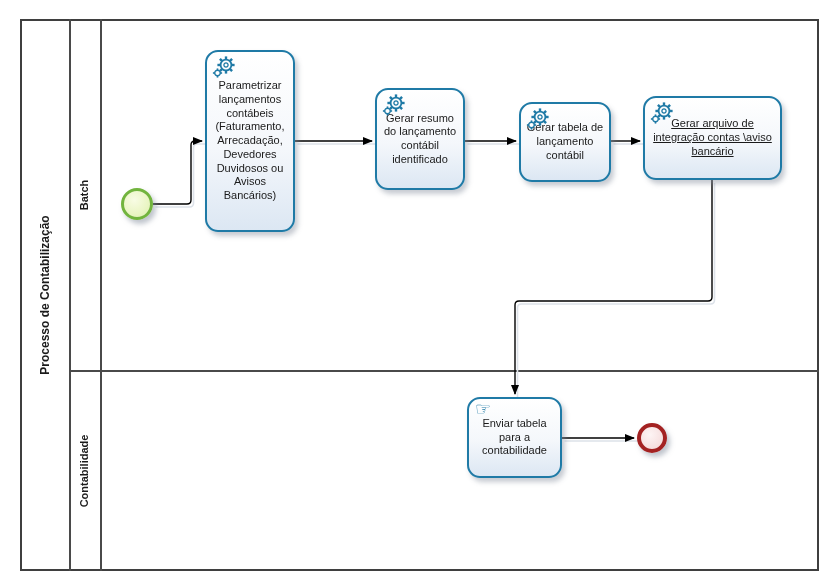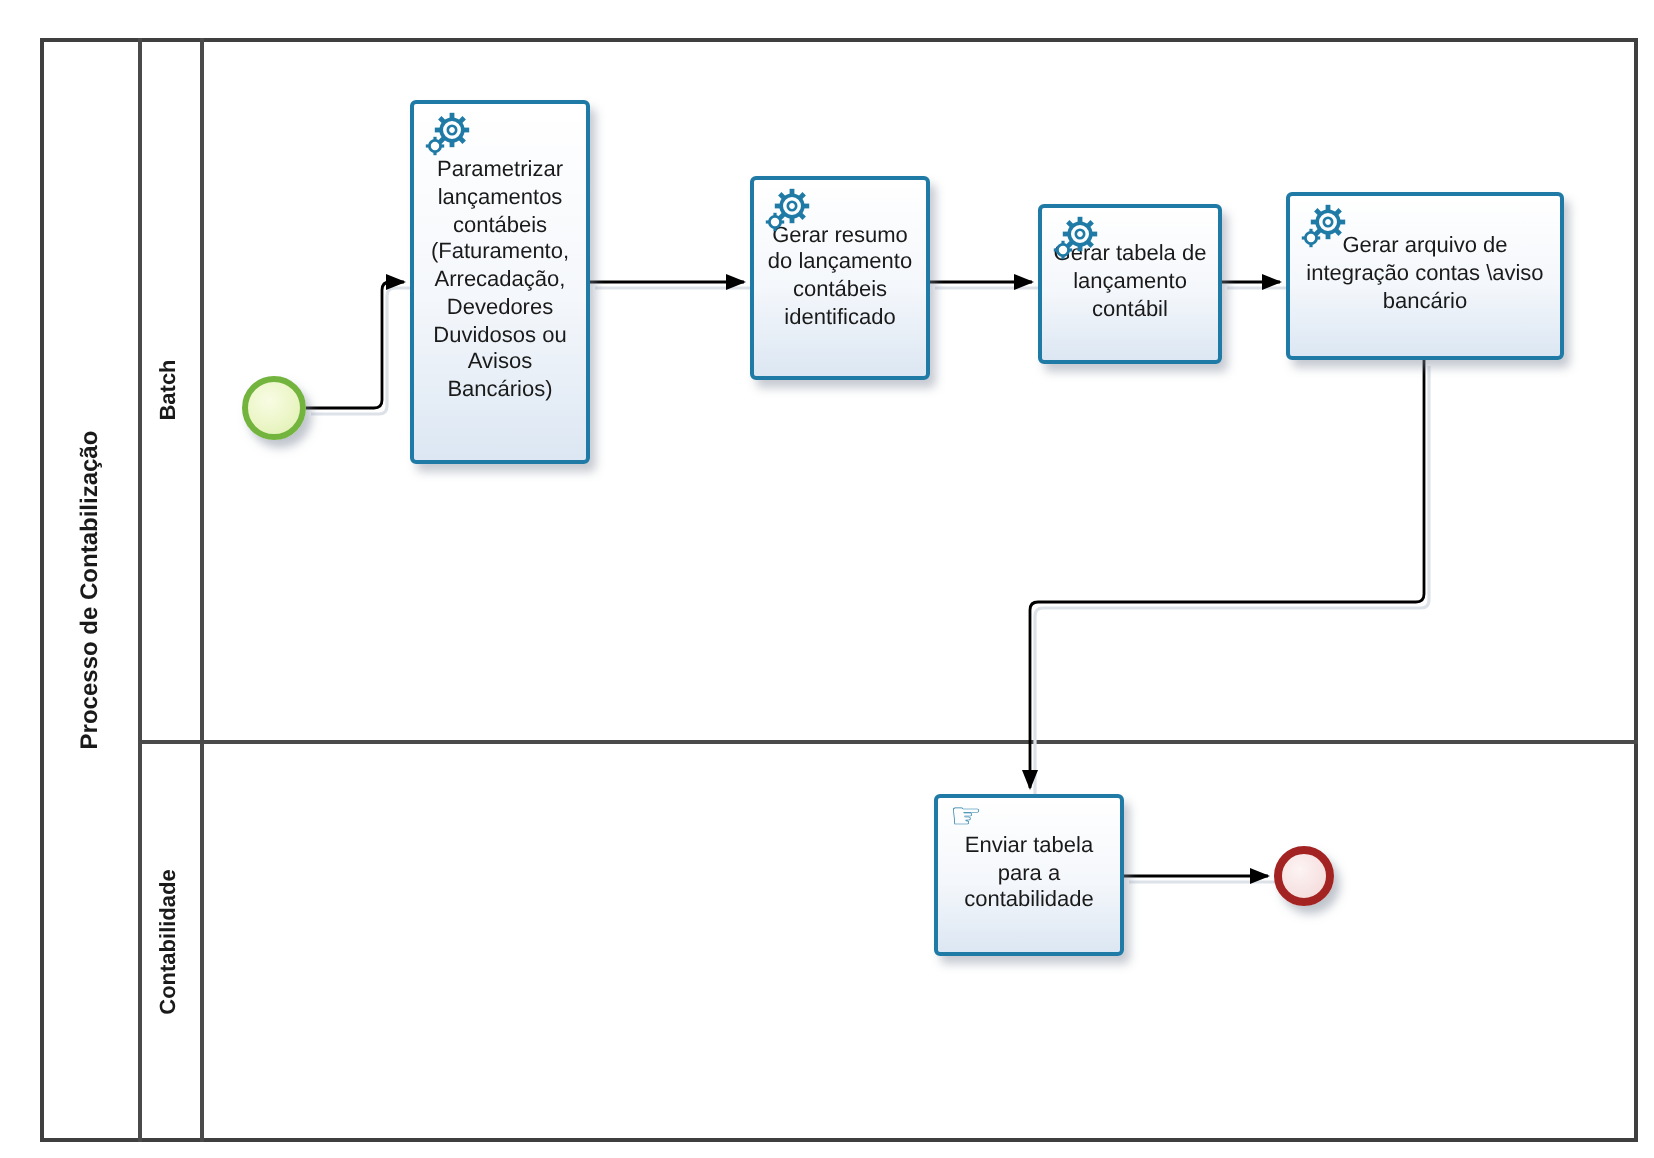--- a/index.html
+++ b/index.html
@@ -18,21 +18,21 @@
   .band{position:absolute;display:flex;align-items:center;justify-content:center;}
   .band-pool{left:20px;top:19px;width:49px;height:552px;}
   .band-lane1{left:69px;top:19px;width:31px;height:351px;}
   .band-lane2{left:69px;top:370px;width:31px;height:201px;}
   .vtext{transform:rotate(-90deg);white-space:nowrap;font-weight:bold;}
   .pool-title{font-size:12px;}
   .lane-label{font-size:11px;}
   
   .task{
     position:absolute;box-sizing:border-box;
-    border:2px solid #1f7aa6;border-radius:3px;
+    border:2px solid #1f7aa6;border-radius:13px;
     background:linear-gradient(180deg,#ffffff 0%,#f4f7fb 55%,#dce7f3 100%);
     box-shadow:3px 4px 5px rgba(130,140,155,0.45);
     display:flex;align-items:center;justify-content:center;
     text-align:center;font-size:11px;line-height:1.25;
     padding:4px 3px;
   }
   .task .task-label{display:block;}
   .task-icon{position:absolute;left:5px;top:3px;width:24px;height:24px;pointer-events:none;}
   .hand-glyph{position:absolute;left:6px;top:1px;font-size:18px;color:#1f7aa6;
     font-family:"DejaVu Sans",sans-serif;pointer-events:none;line-height:1;}
@@ -141,21 +141,21 @@
       <g stroke="#1f7aa6" fill="#ffffff" transform="translate(-6.5,6)">
         <circle r="2.8" stroke-width="1.4"></circle>
         <g stroke-width="1.6">
           <line x1="0" y1="-2.8" x2="0" y2="-4.6"></line>
             <line x1="0" y1="2.8" x2="0" y2="4.6"></line>
           <line x1="-2.8" y1="0" x2="-4.6" y2="0"></line>
             <line x1="2.8" y1="0" x2="4.6" y2="0"></line>
         </g>
       </g>
     </svg>
-    <span class="task-label">Gerar resumo do lançamento contábeis identificado</span>
+    <span class="task-label">Gerar resumo do lançamento contábil identificado</span>
   </div>
 
   <div class="task" style="left:519px;top:102px;width:92px;height:80px;">
     <svg class="task-icon" viewBox="-12 -12 24 24">
       <g stroke="#1f7aa6" fill="none" transform="translate(2,-2)">
         <circle r="5.4" stroke-width="1.8"></circle>
         <circle r="2.1" stroke-width="1.3"></circle>
         <g stroke-width="2.4">
           <line x1="0" y1="-5.4" x2="0" y2="-8.6"></line>
             <line x1="0" y1="5.4" x2="0" y2="8.6"></line>
@@ -173,21 +173,21 @@
           <line x1="0" y1="-2.8" x2="0" y2="-4.6"></line>
             <line x1="0" y1="2.8" x2="0" y2="4.6"></line>
           <line x1="-2.8" y1="0" x2="-4.6" y2="0"></line>
             <line x1="2.8" y1="0" x2="4.6" y2="0"></line>
         </g>
       </g>
     </svg>
     <span class="task-label">Gerar tabela de lançamento contábil</span>
   </div>
 
-  <div class="task" style="left:643px;top:96px;width:139px;height:84px;">
+  <div class="task" style="left:643px;top:96px;width:139px;height:84px;text-decoration:underline;">
     <svg class="task-icon" viewBox="-12 -12 24 24">
       <g stroke="#1f7aa6" fill="none" transform="translate(2,-2)">
         <circle r="5.4" stroke-width="1.8"></circle>
         <circle r="2.1" stroke-width="1.3"></circle>
         <g stroke-width="2.4">
           <line x1="0" y1="-5.4" x2="0" y2="-8.6"></line>
             <line x1="0" y1="5.4" x2="0" y2="8.6"></line>
           <line x1="-5.4" y1="0" x2="-8.6" y2="0"></line>
             <line x1="5.4" y1="0" x2="8.6" y2="0"></line>
           <line x1="-3.8" y1="-3.8" x2="-6.1" y2="-6.1"></line>

